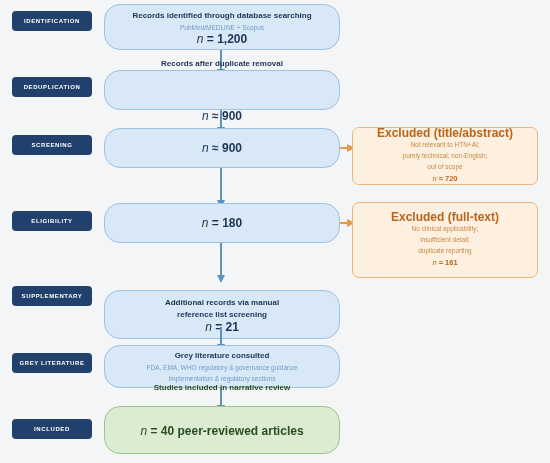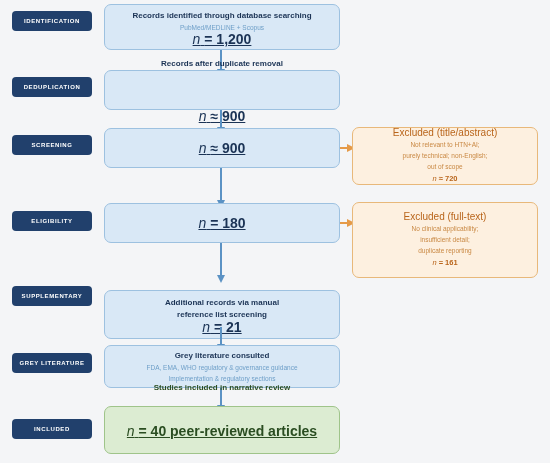--- a/index.html
+++ b/index.html
@@ -39,21 +39,21 @@
     padding: 0 2px;
   }
 
   
   .flow-box {
     position: absolute;
     left: 104px;
     width: 236px;
     background: #d9e8f6;
     border: 1px solid #9dc1e0;
-    border-radius: 7px;
+    border-radius: 16px;
     box-sizing: border-box;
     display: flex;
     flex-direction: column;
     align-items: center;
     justify-content: center;
     text-align: center;
   }
   .flow-box.green {
     background: #dcecd2;
     border-color: #9fc48a;
@@ -65,24 +65,23 @@
     line-height: 12px;
   }
   .green .box-title { color: #2a4d21; }
   .box-sub {
     font-size: 6.5px;
     color: #6e9fc8;
     line-height: 11px;
   }
   .green .box-sub { color: #6f9a5c; }
   .box-n {
-    font-size: 14px;
+    font-size: 12px;
     color: #1b3355;
     line-height: 12px;
-    text-decoration: underline;
   }
   .green .box-n { color: #2a4d21; }
   .box-n b { font-weight: bold; }
   .box-n i { font-style: italic; font-weight: normal; }
 
   
   .excl-box {
     position: absolute;
     left: 352px;
     width: 186px;
@@ -90,22 +89,22 @@
     border: 1px solid #e8b87a;
     border-radius: 7px;
     box-sizing: border-box;
     display: flex;
     flex-direction: column;
     align-items: center;
     justify-content: center;
     text-align: center;
   }
   .excl-title {
-    font-size: 10px;
-    font-weight: normal;
+    font-size: 12px;
+    font-weight: bold;
     color: #b9651b;
     line-height: 12px;
   }
   .excl-reason {
     font-size: 6.5px;
     color: #c98843;
     line-height: 11px;
   }
   .excl-n {
     font-size: 7.5px;

